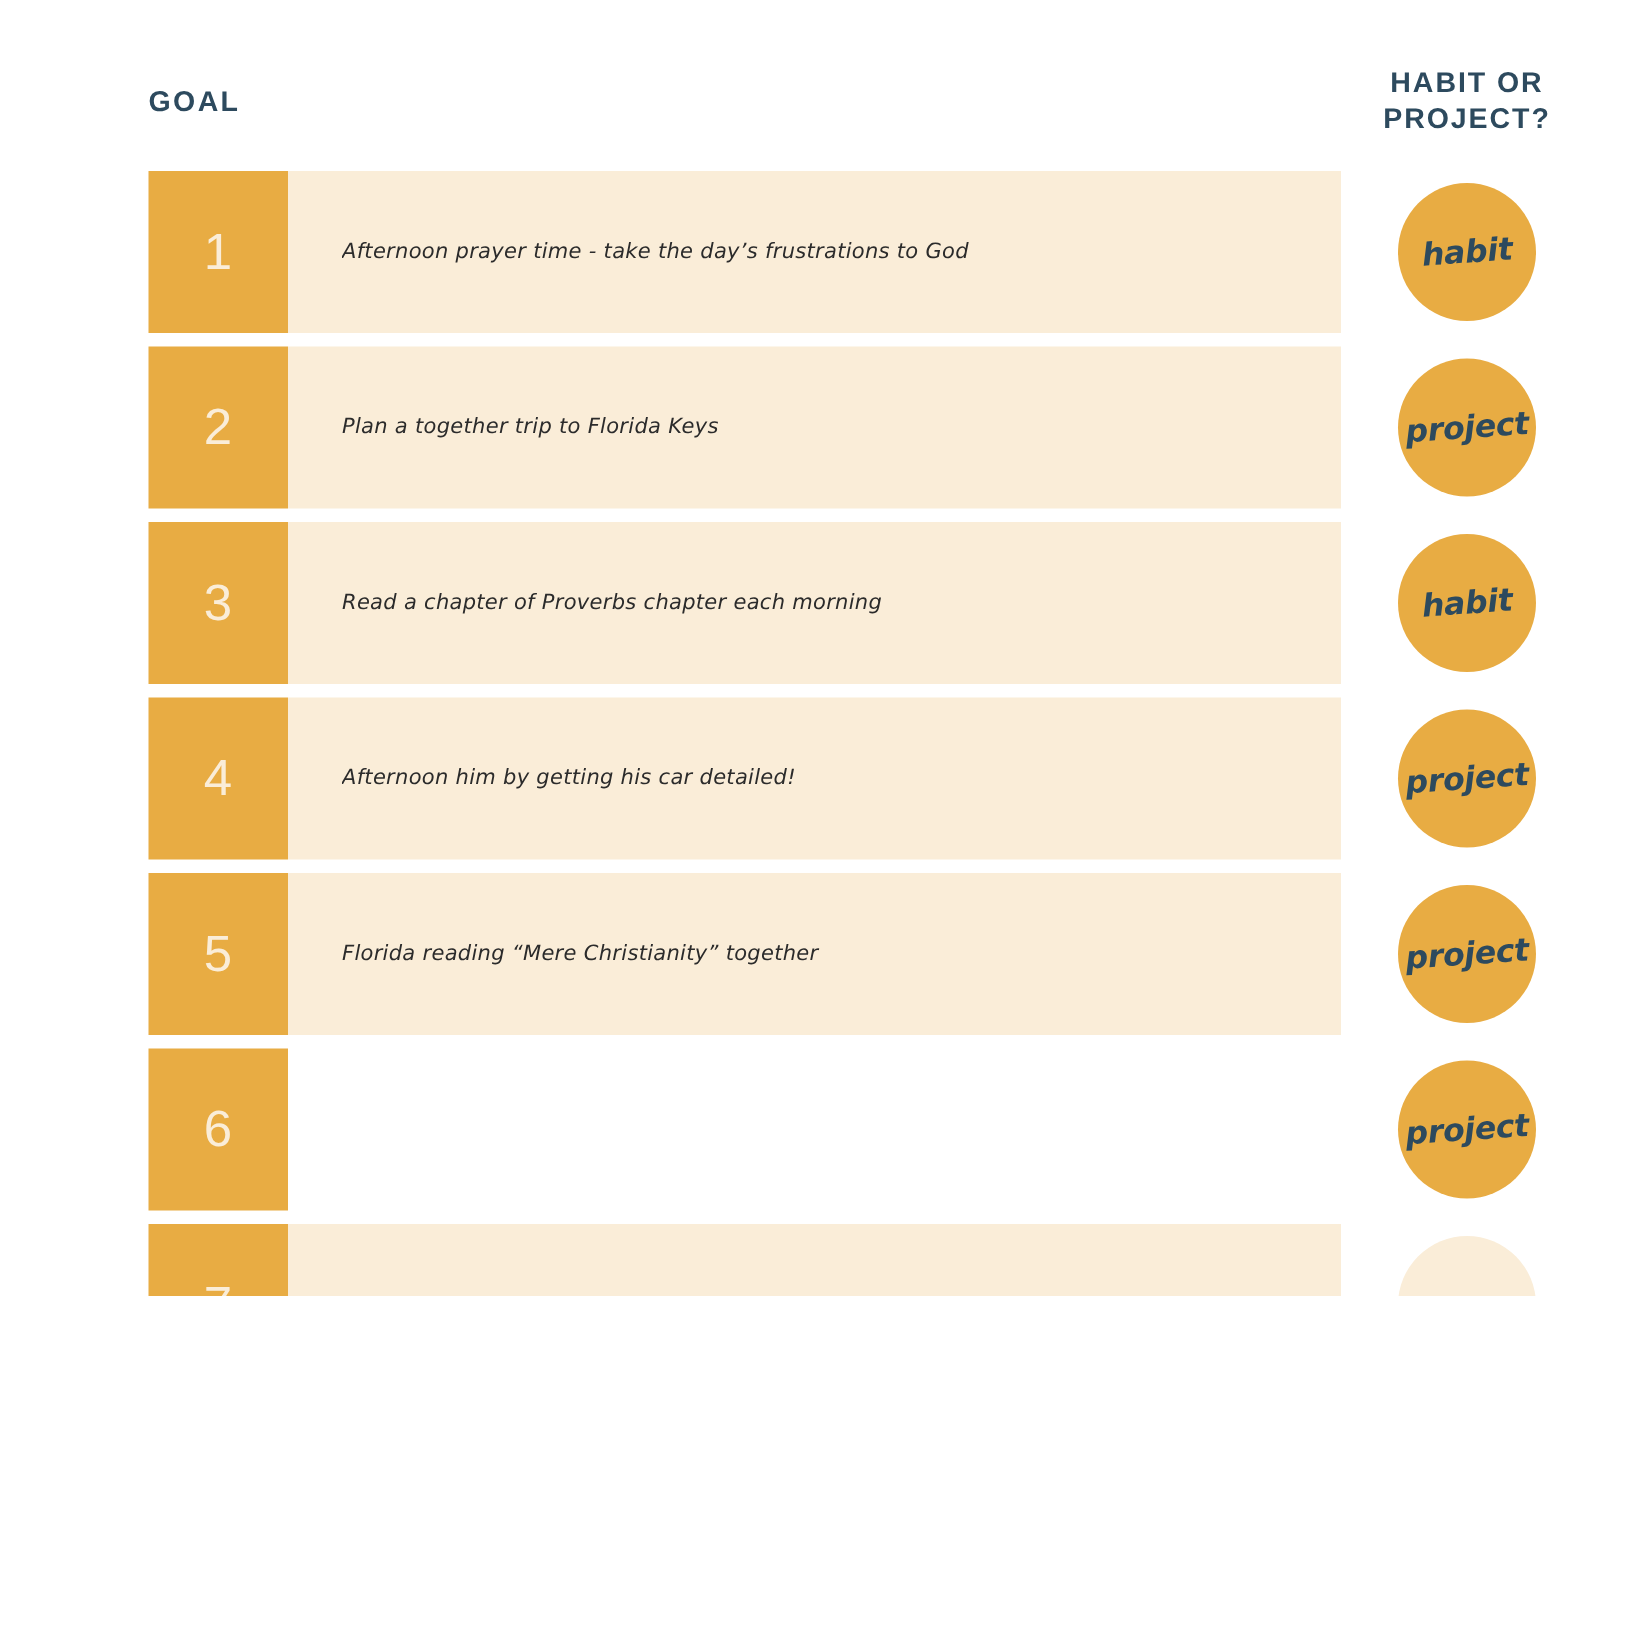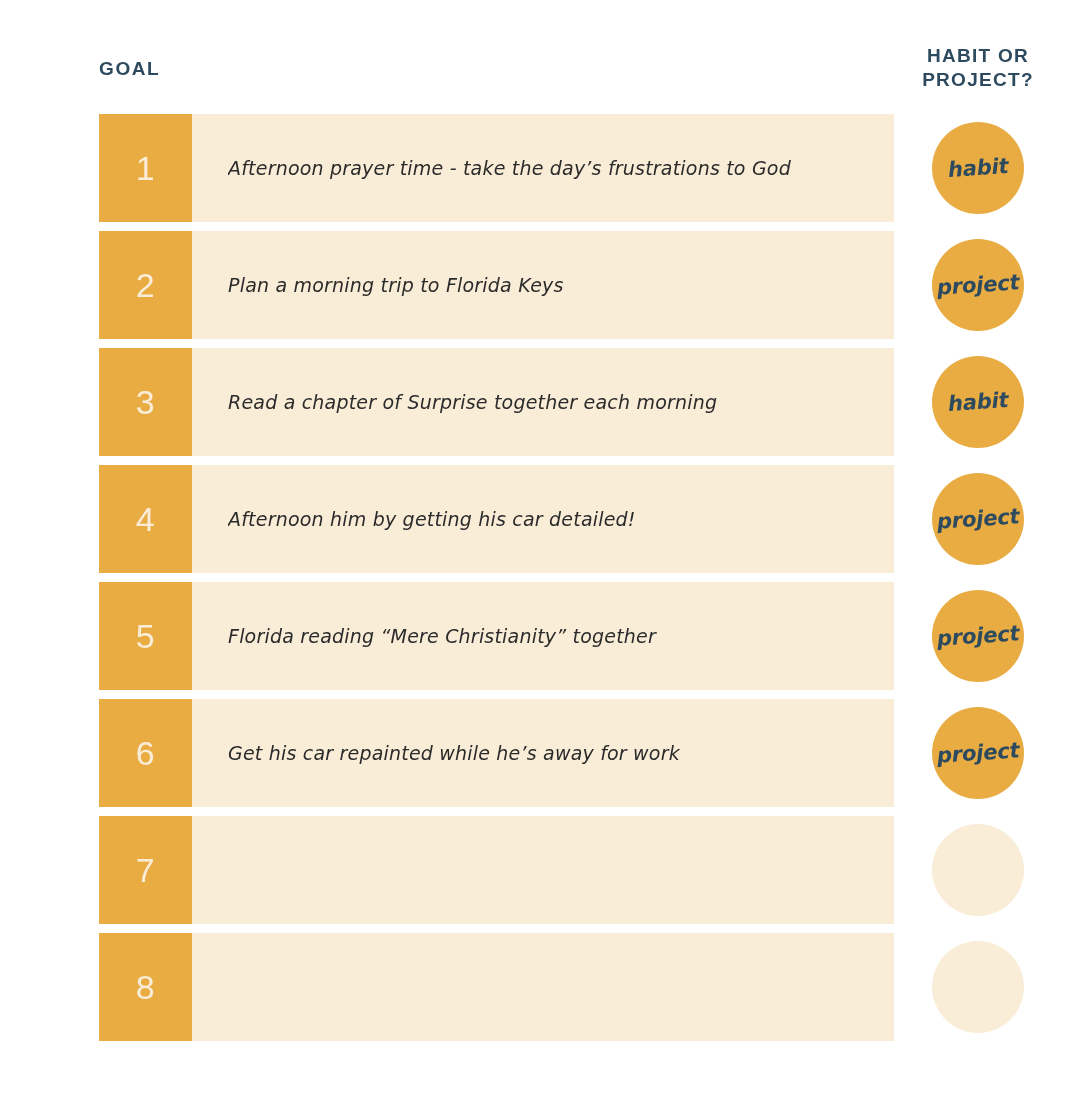--- a/index.html
+++ b/index.html
@@ -9,21 +9,21 @@
     background: #ffffff;
   }
   body {
     font-family: "Liberation Sans", sans-serif;
     -webkit-font-smoothing: antialiased;
   }
 
   #sheet {
     position: relative;
     width: 1092px;
-    height: 1093px;
+    height: 864px;
     background: #ffffff;
     overflow: hidden;
   }
 
   
   .col-header {
     position: absolute;
     color: #2D4A5E;
     font-family: "Liberation Sans", sans-serif;
     font-weight: bold;
@@ -94,21 +94,21 @@
   }
   .goal-text {
     position: absolute;
     left: 36px;
     right: 24px;
     top: 50%;
     transform: translateY(-50%);
     color: #2b2b2b;
     font-family: "DejaVu Sans", sans-serif;
     font-style: italic;
-    font-size: 19px;
+    font-size: 14px;
     line-height: 1.3;
     letter-spacing: 0.2px;
     white-space: nowrap;
     overflow: hidden;
   }
 
   
   .hp-circle {
     position: absolute;
     left: 932px;
@@ -161,32 +161,32 @@
         </div>
         <div class="hp-circle">
           <span class="hp-label">habit</span>
         </div>
       </div>
       <div class="goal-row">
         <div class="num-box">
           <span class="num">2</span>
         </div>
         <div class="goal-bar">
-          <span class="goal-text">Plan a morning trip to Florida Keys</span>
+          <span class="goal-text">Plan a together trip to Florida Keys</span>
         </div>
         <div class="hp-circle">
           <span class="hp-label">project</span>
         </div>
       </div>
       <div class="goal-row">
         <div class="num-box">
           <span class="num">3</span>
         </div>
         <div class="goal-bar">
-          <span class="goal-text">Read a chapter of Surprise together each morning</span>
+          <span class="goal-text">Read a chapter of Proverbs chapter each morning</span>
         </div>
         <div class="hp-circle">
           <span class="hp-label">habit</span>
         </div>
       </div>
       <div class="goal-row">
         <div class="num-box">
           <span class="num">4</span>
         </div>
         <div class="goal-bar">
@@ -204,23 +204,20 @@
           <span class="goal-text">Florida reading “Mere Christianity” together</span>
         </div>
         <div class="hp-circle">
           <span class="hp-label">project</span>
         </div>
       </div>
       <div class="goal-row">
         <div class="num-box">
           <span class="num">6</span>
         </div>
-        <div class="goal-bar">
-          <span class="goal-text">Get his car repainted while he’s away for work</span>
-        </div>
         <div class="hp-circle">
           <span class="hp-label">project</span>
         </div>
       </div>
       <div class="goal-row">
         <div class="num-box">
           <span class="num">7</span>
         </div>
         <div class="goal-bar">
           <span class="goal-text"></span>

